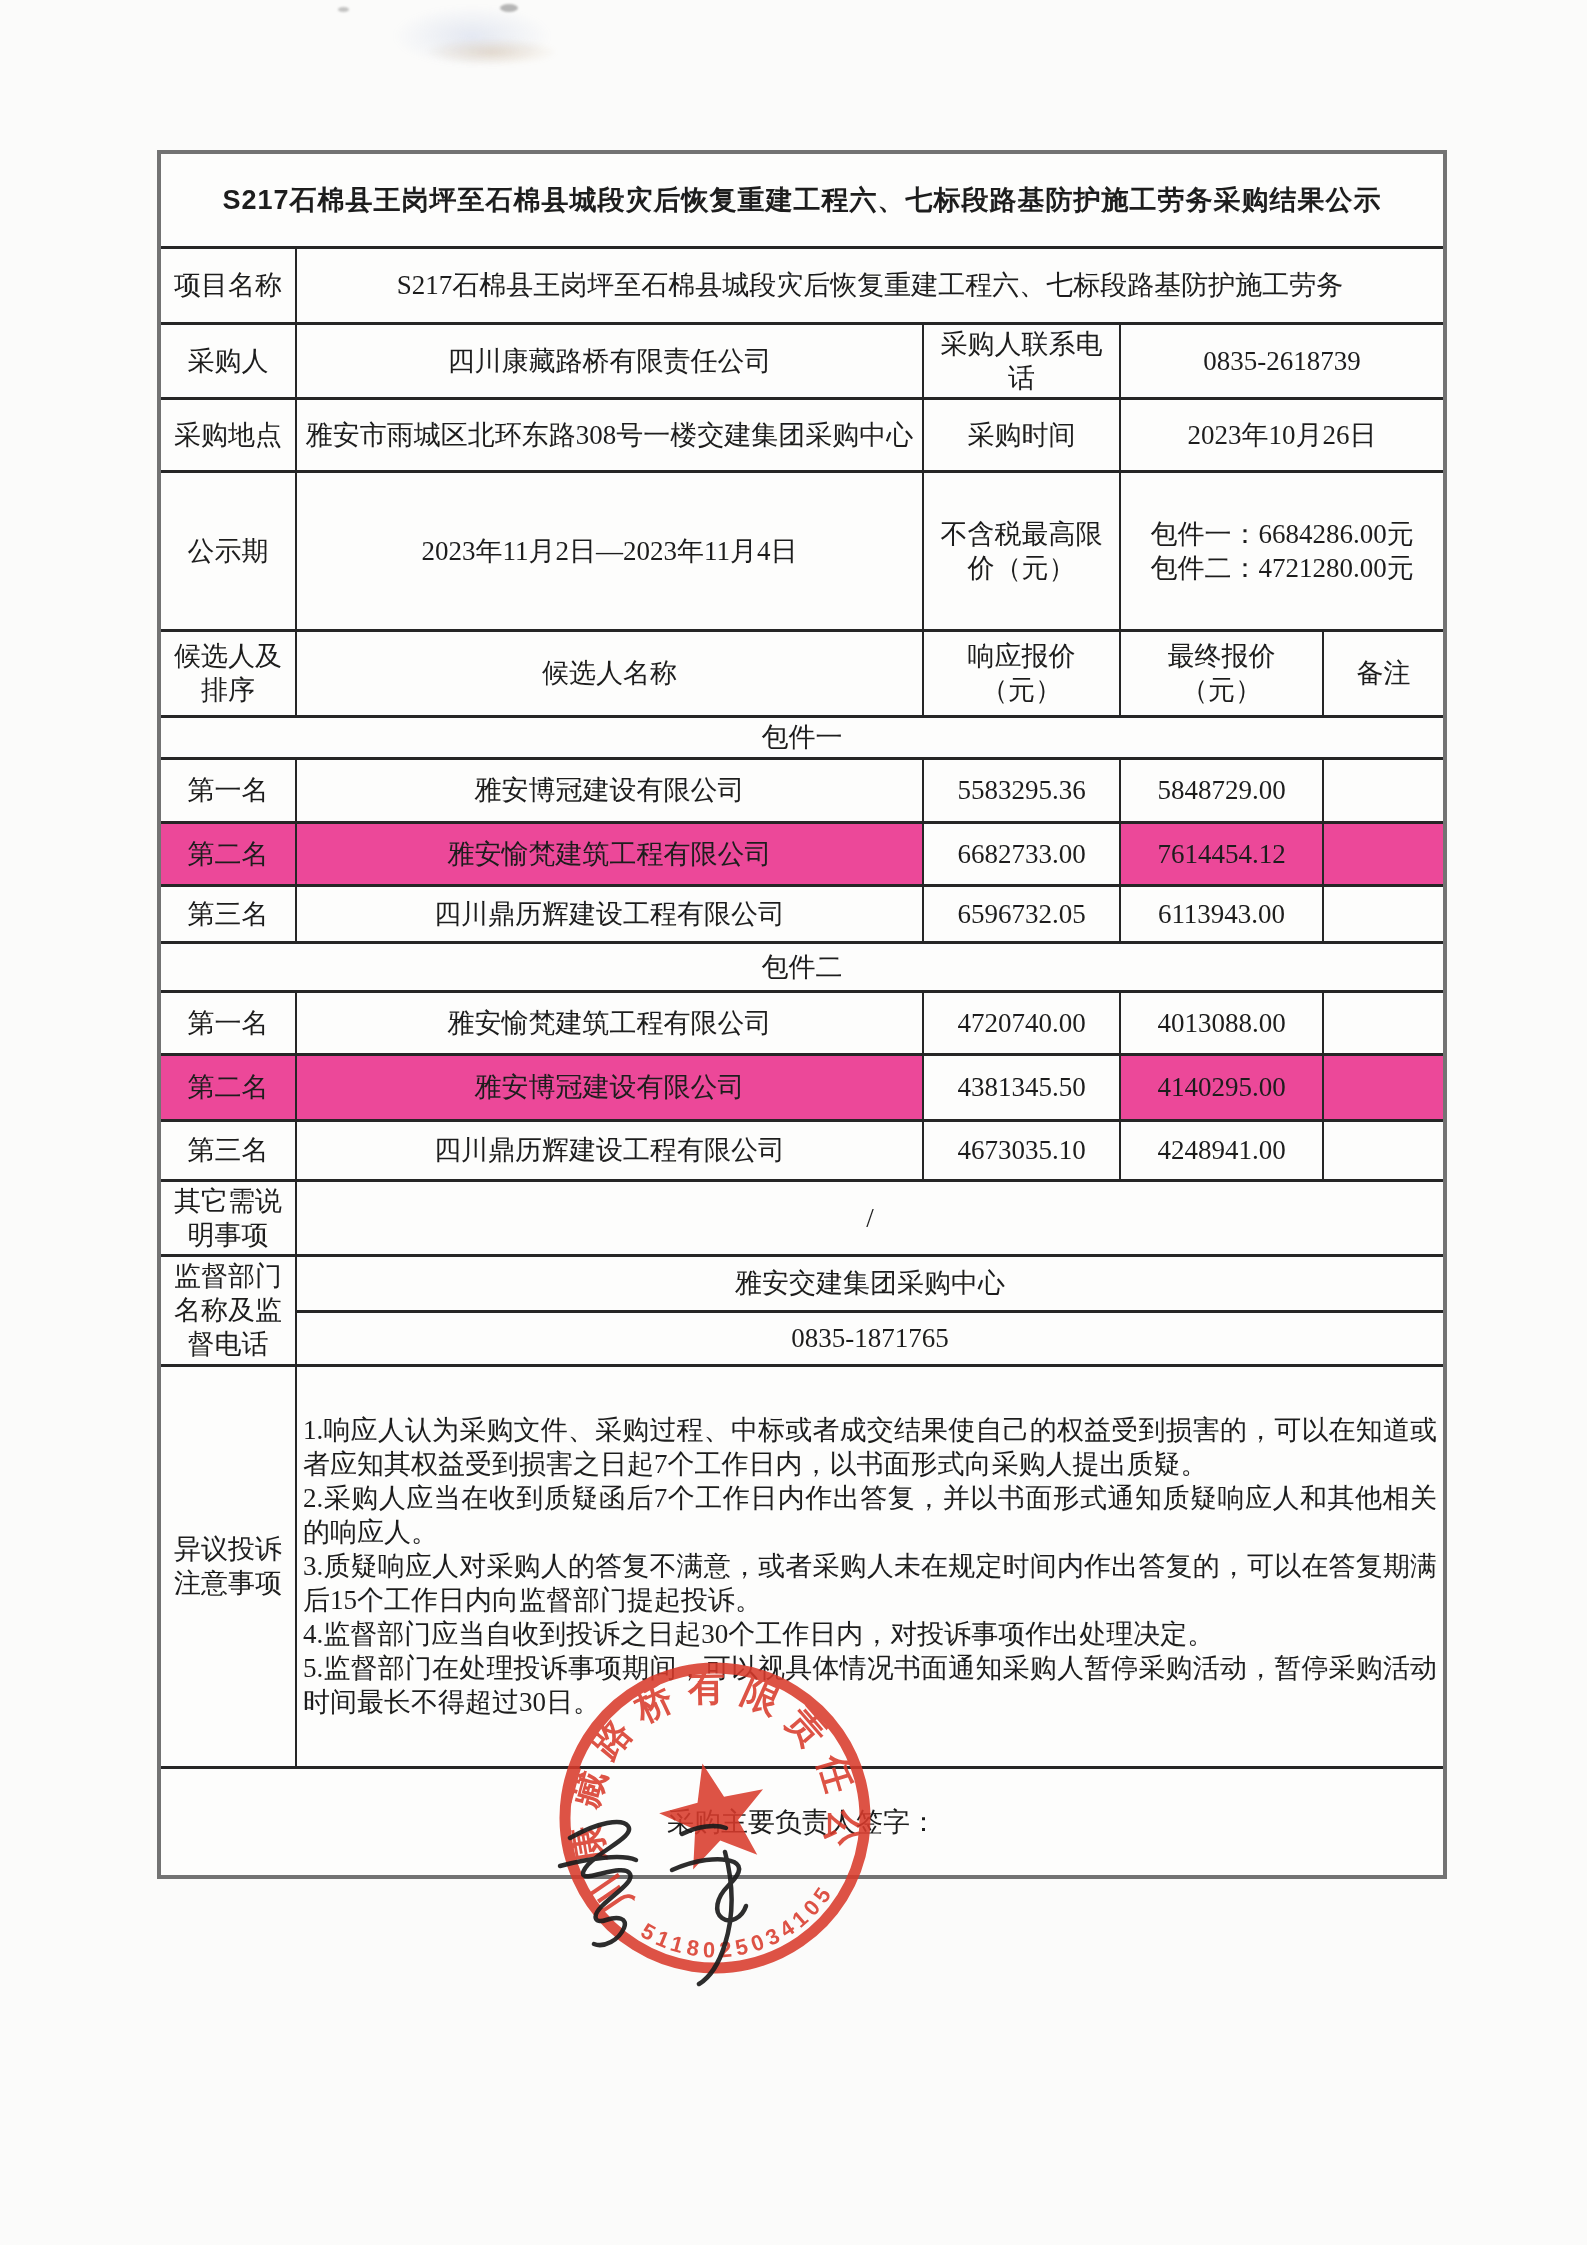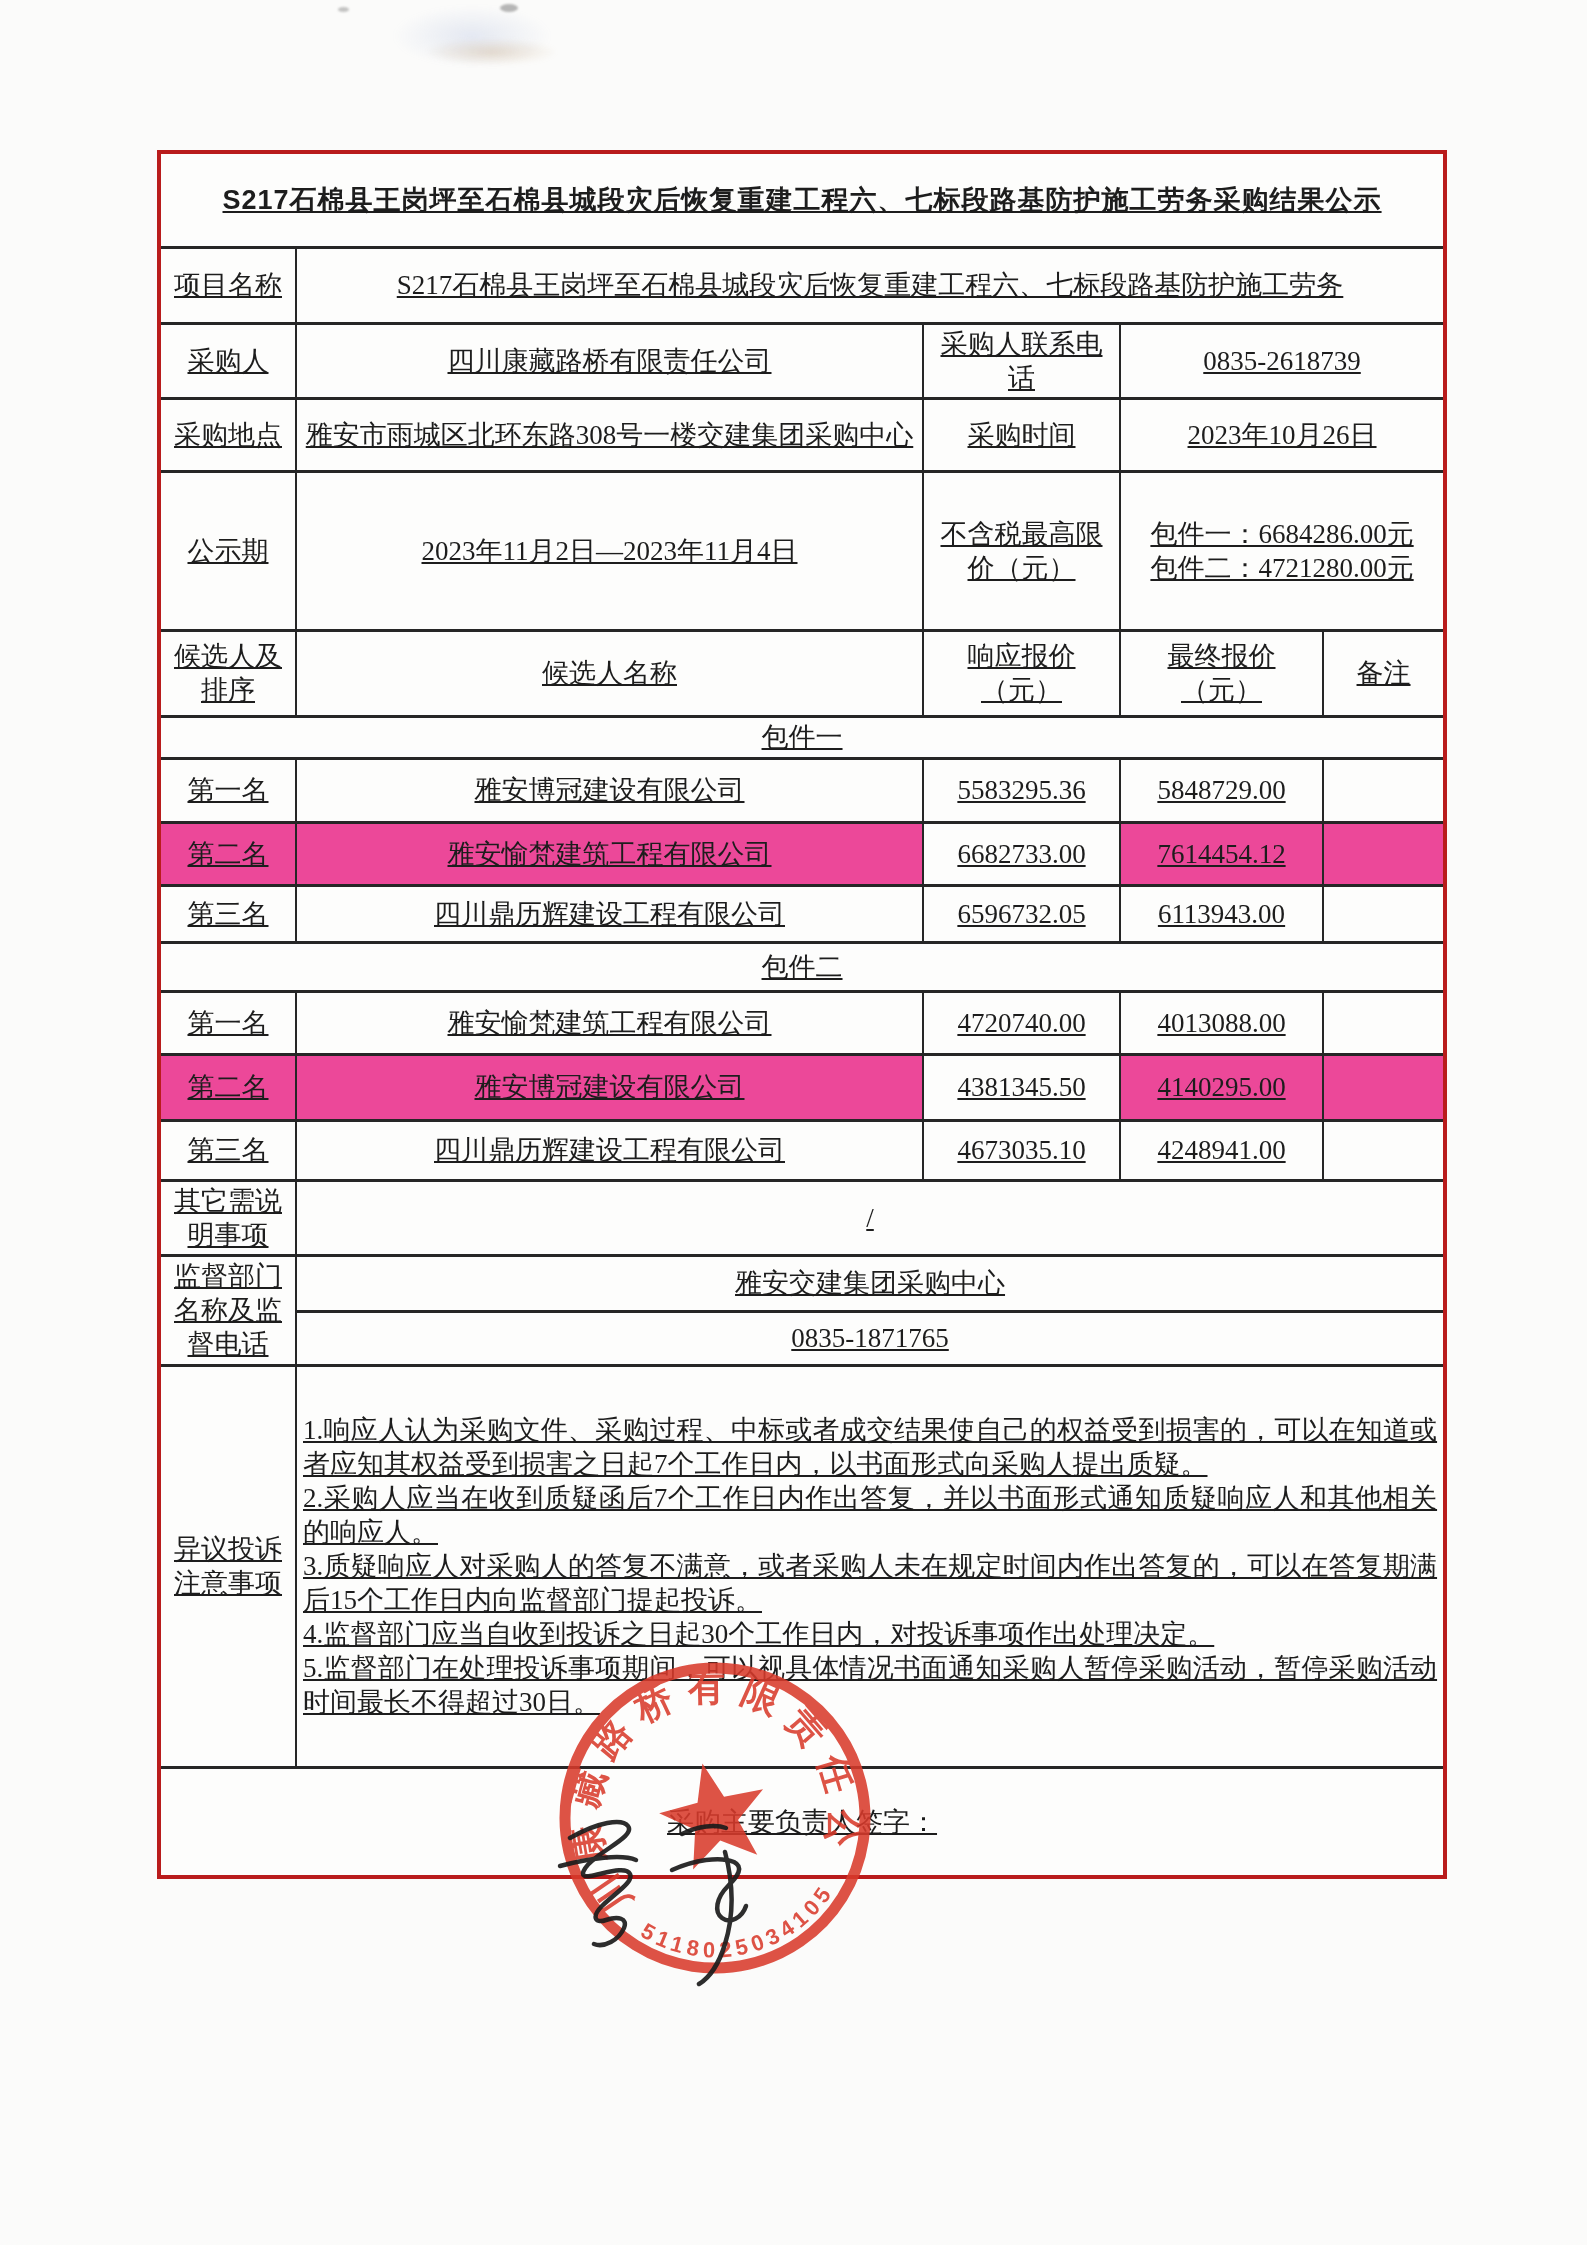--- a/index.html
+++ b/index.html
@@ -32,21 +32,21 @@
   table.doc td{
     border:2px solid #262626;
     border-top-width:3px;border-bottom-width:3px;
     padding:2px 6px;
     font-size:27px;
     line-height:34px;
     vertical-align:middle;
     text-align:center;
     overflow:hidden;
   }
-  table.doc{border:4px solid #b91c1c;text-decoration:underline;}
+  table.doc{border:4px solid #737373;}
   
   tr.r1{height:95px;}  tr.r2{height:76px;}  tr.r3{height:74px;}  tr.r4{height:73px;margin-top:20px;}
   tr.r5{height:159px;} tr.r6{height:86px;}  tr.r7{height:42px;}  tr.r8{height:64px;}
   tr.r9{height:63px;}  tr.r10{height:57px;} tr.r11{height:49px;} tr.r12{height:63px;}
   tr.r13{height:66px;} tr.r14{height:60px;} tr.r15{height:75px;} tr.r16a{height:56px;}
   tr.r16b{height:54px;} tr.r17{height:402px;} tr.r18{height:110px;}
 
   td.title{
     font-family:"Liberation Sans","DejaVu Sans",sans-serif;
     font-weight:bold;

